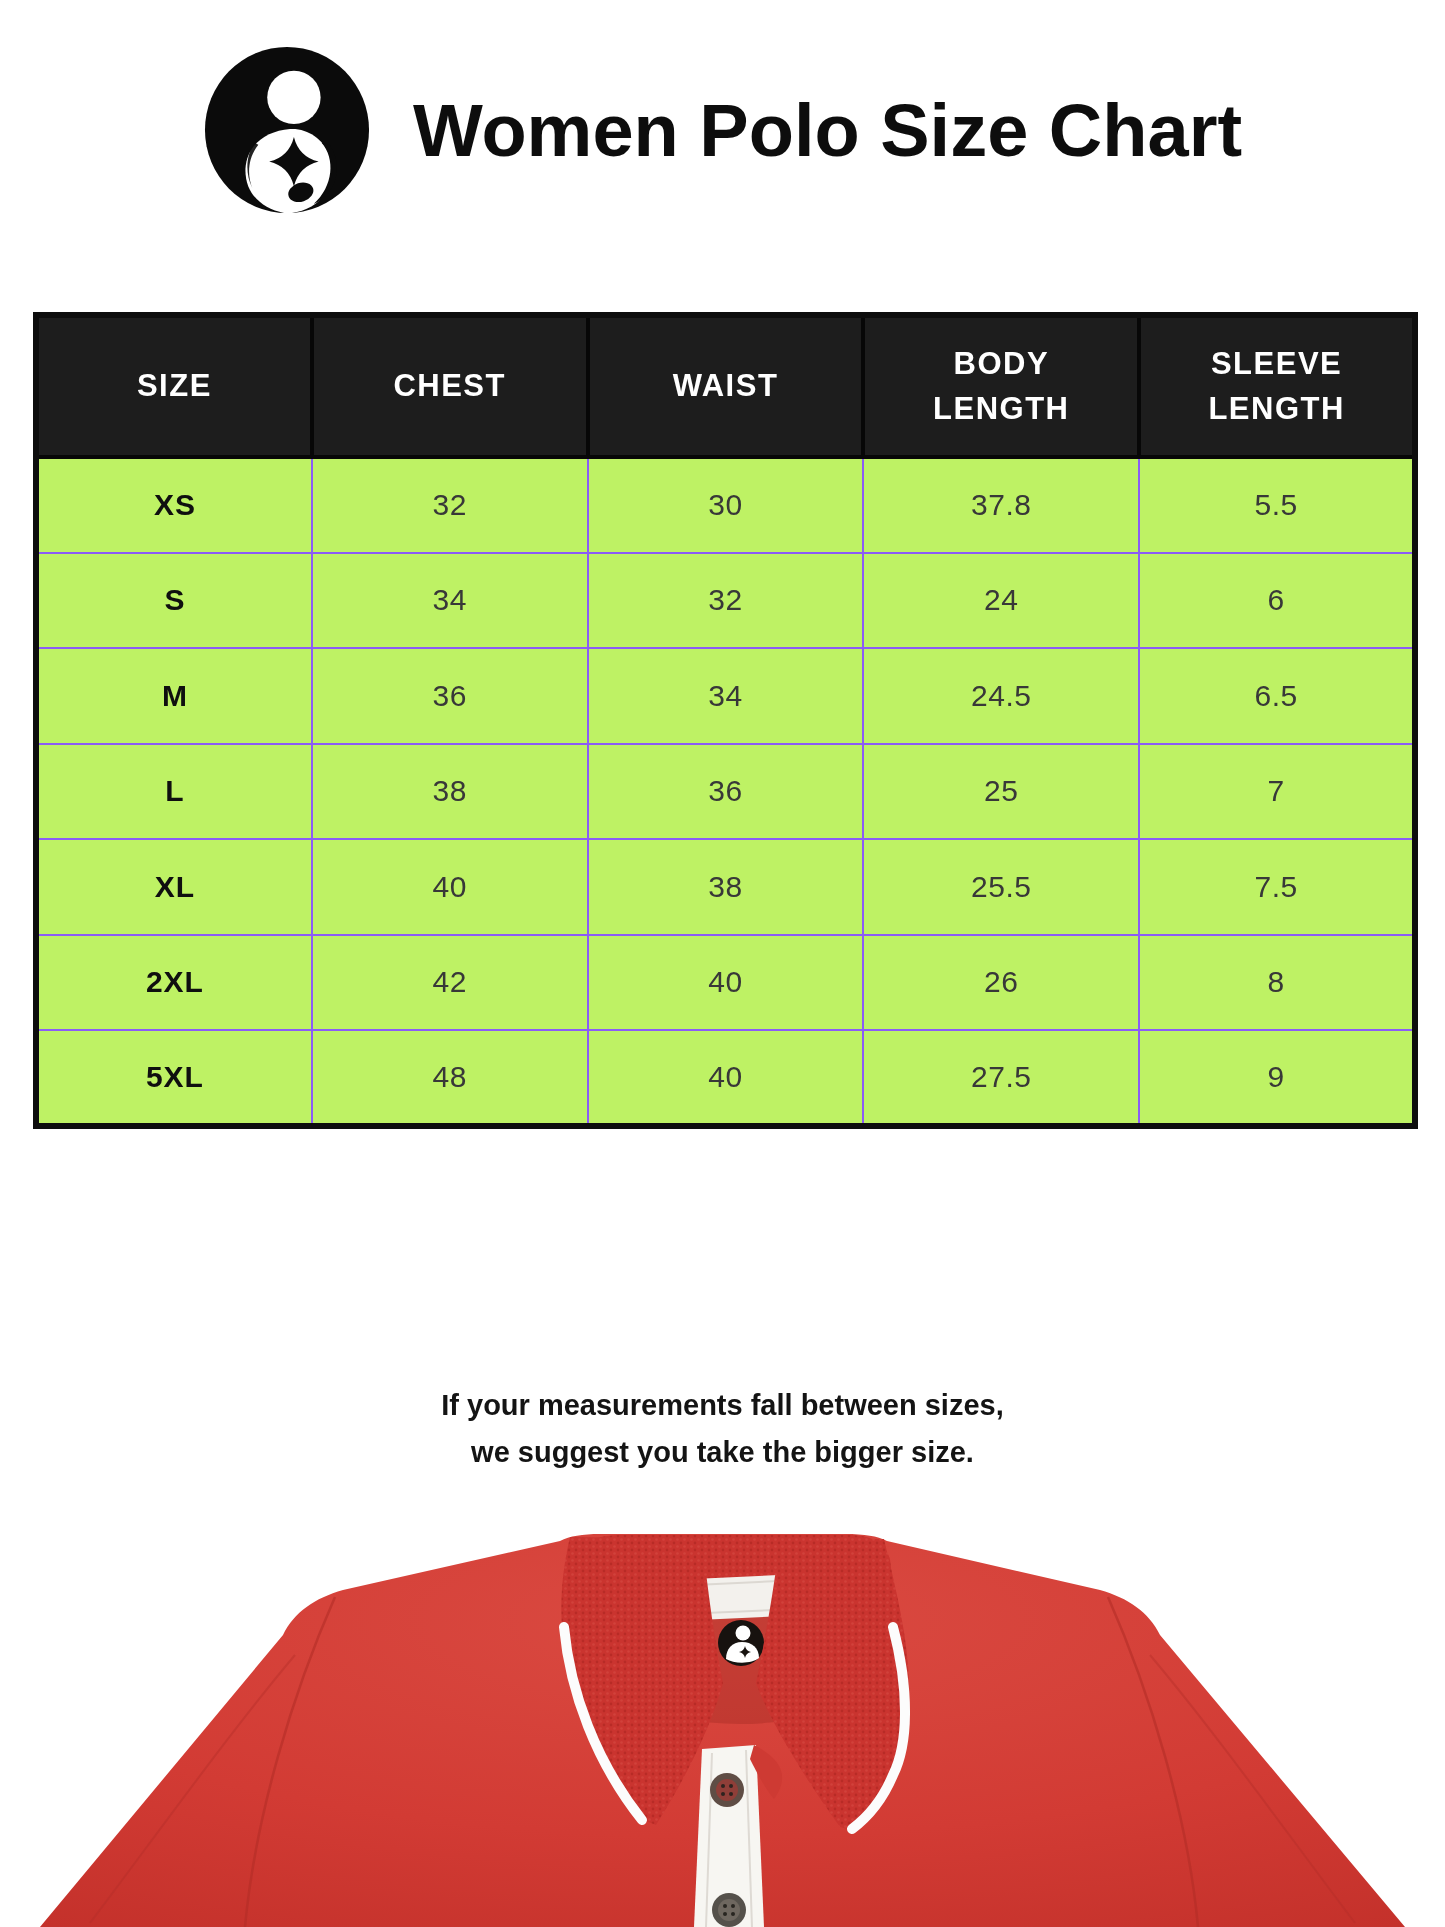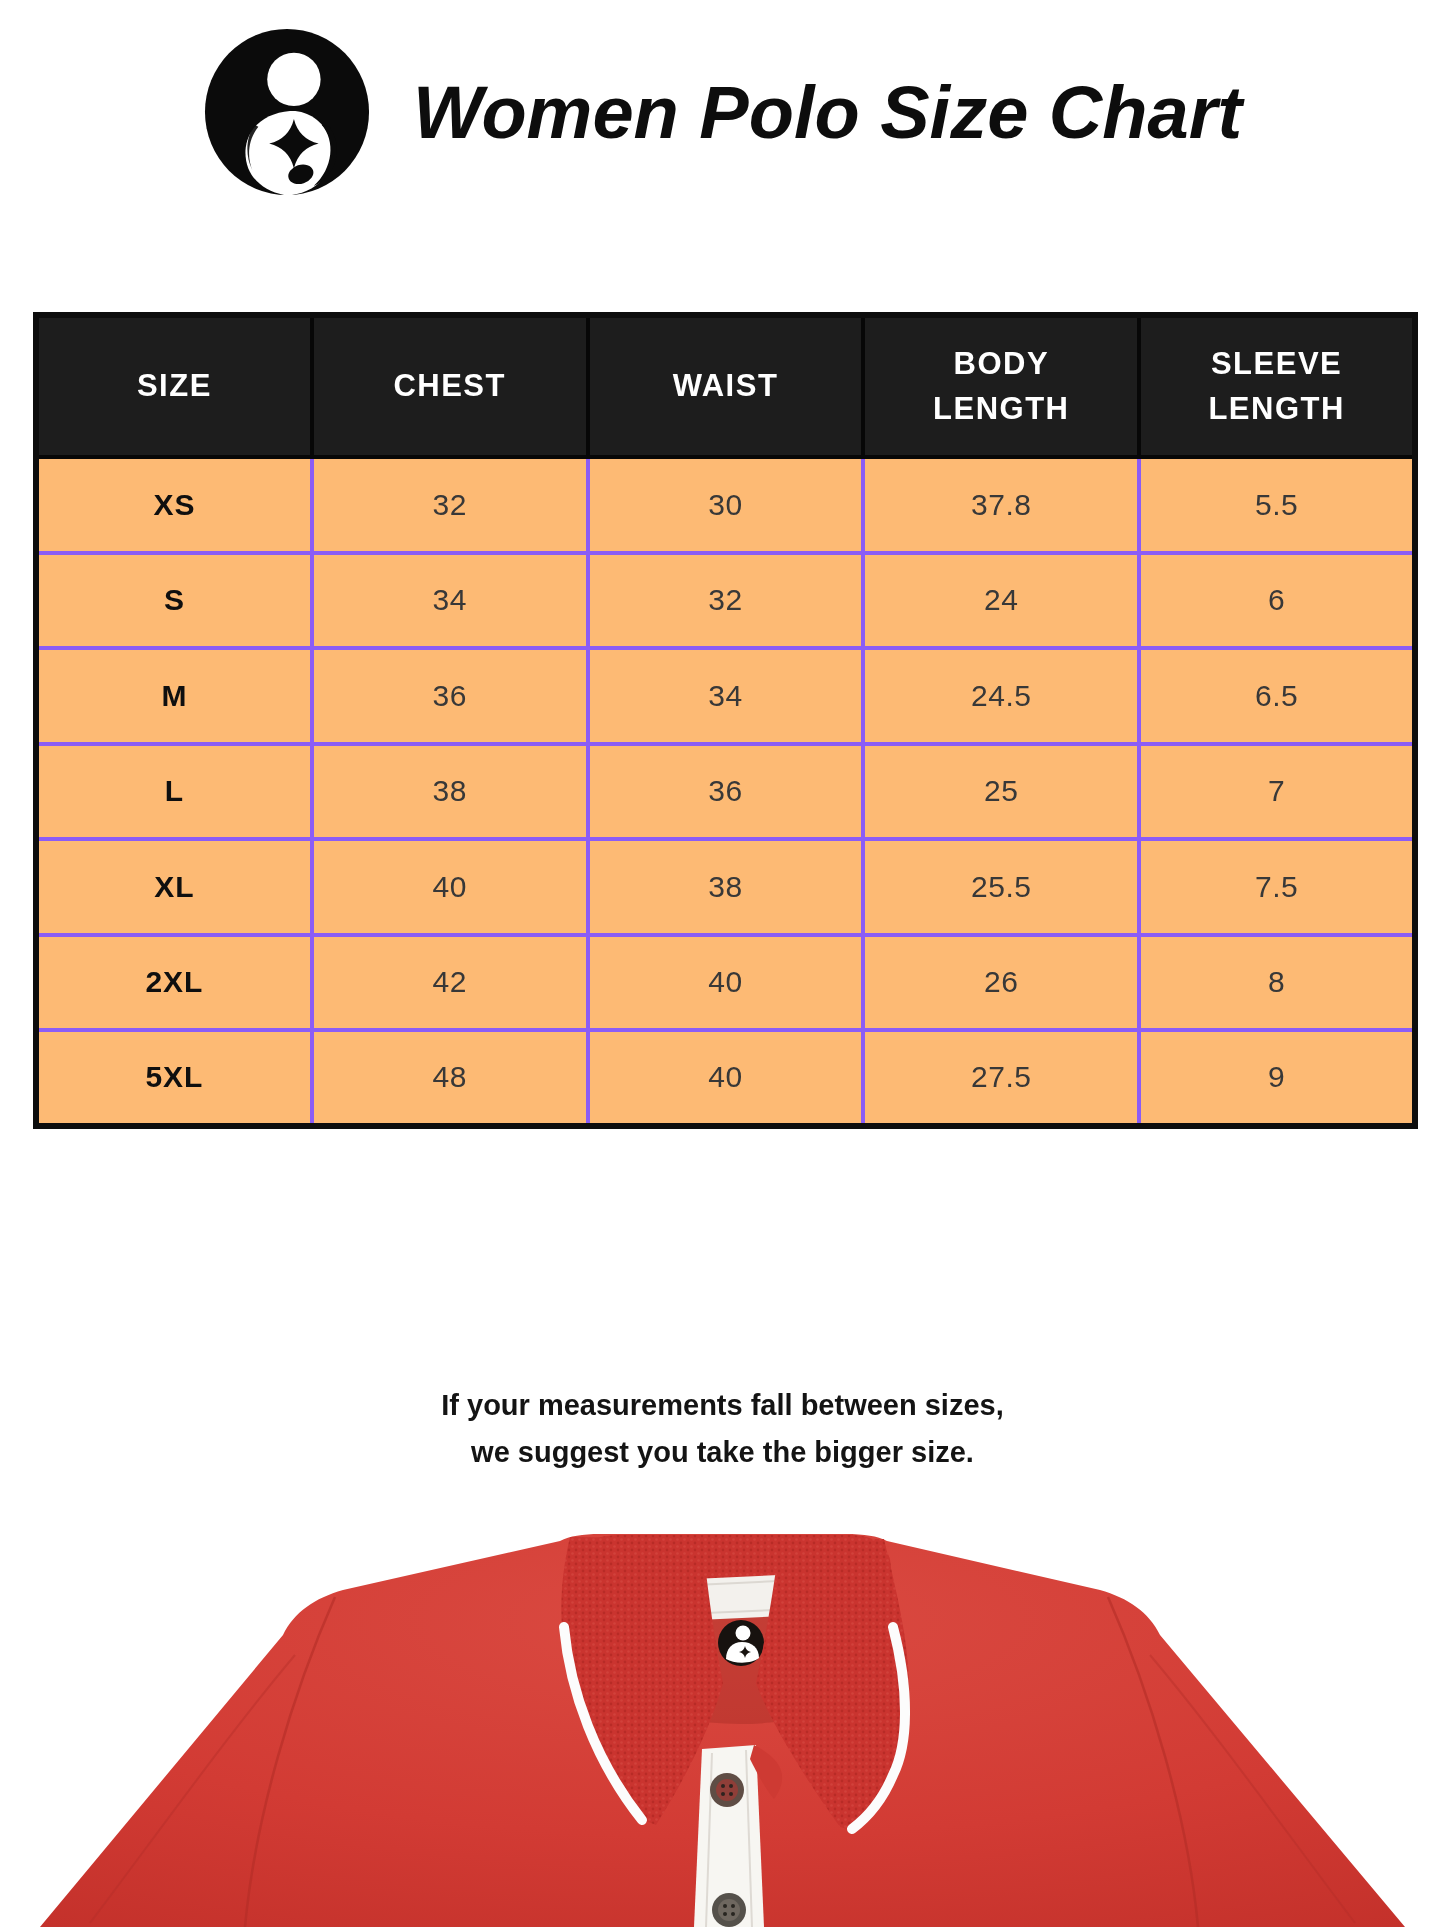--- a/index.html
+++ b/index.html
@@ -9,24 +9,23 @@
     width:1445px; height:1927px;
     margin:0 auto;
     background:#ffffff;
     overflow:hidden;
     font-family:"Liberation Sans", sans-serif;
     color:#111;
   }
 
   
   .brand-header {
-    position:absolute; top:24px; left:0; right:0;
+    position:absolute; top:42px; left:0; right:0;
     display:flex; justify-content:center; align-items:center; gap:42px;
     height:176px;
-    font-style:italic;
   }
   .brand-logo { width:168px; height:168px; flex:0 0 auto; }
   .page-title {
     font-size:74px; font-weight:700; letter-spacing:0px;
     color:#0d0d0d; white-space:nowrap;
   }
 
   
   .size-table-wrap { position:absolute; top:312px; left:27px; right:27px;padding-left:6px; }
   table.size-table {
@@ -34,22 +33,22 @@
     border:6px solid #0d0d0d;
   }
   table.size-table th {
     background:#1d1d1d; color:#ffffff;
     height:142px; font-size:31px; font-weight:700; letter-spacing:1.5px;
     border:4px solid #070707; line-height:1.45;
     padding:0 38px; text-align:center; vertical-align:middle;
   }
   table.size-table td {
     height:95.5px; font-size:30px; color:#383838; font-weight:400;
-    border:4px solid #8b5cf6; text-align:center; vertical-align:middle;
-    background:#fdba74; letter-spacing:0.5px;
+    border:2px solid #8b5cf6; text-align:center; vertical-align:middle;
+    background:#bef264; letter-spacing:0.5px;
   }
   table.size-table td.size-cell { font-weight:700; color:#0f0f0f; letter-spacing:1px; }
 
   
   .note {
     position:absolute; top:1382px; left:0; right:0;
     text-align:center; font-size:29px; font-weight:700;
     line-height:1.62; color:#141414;
   }
 

